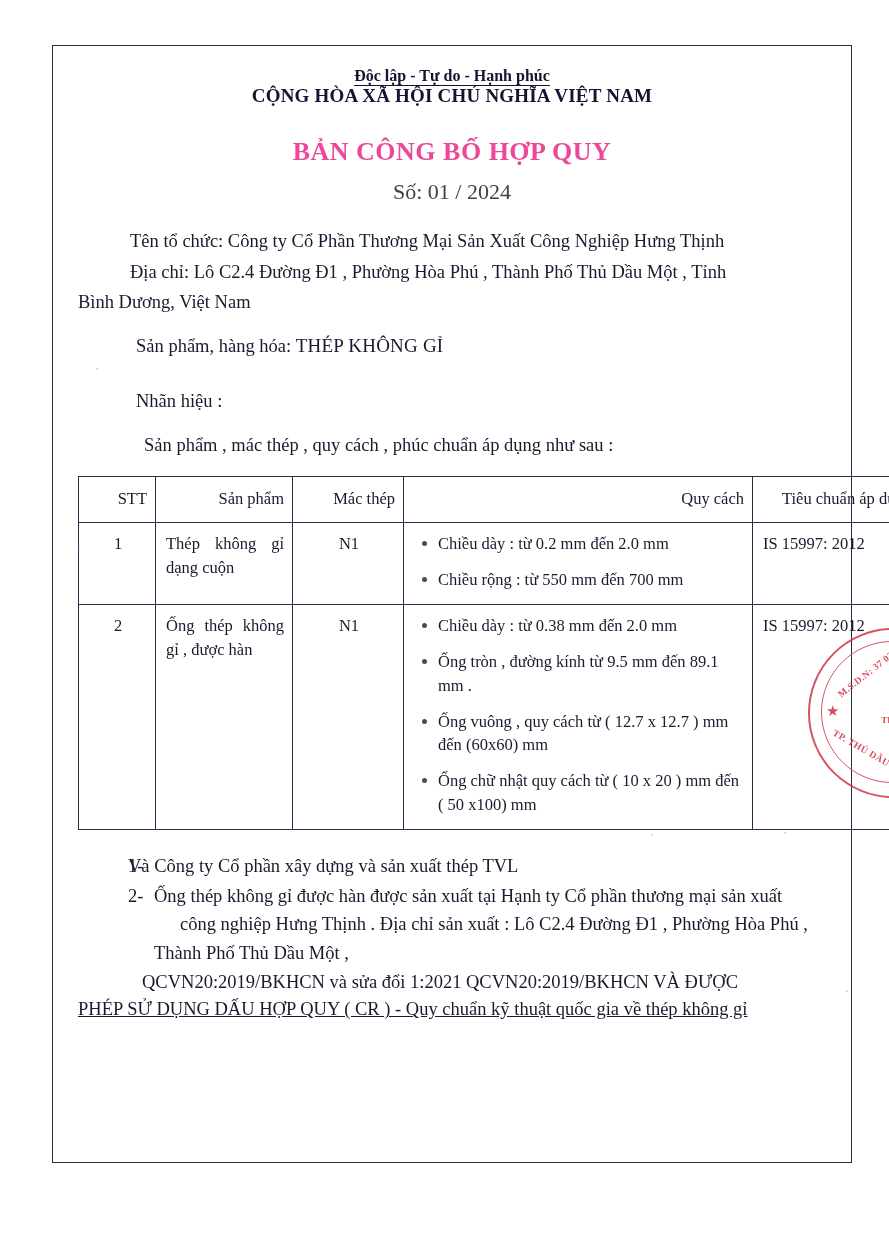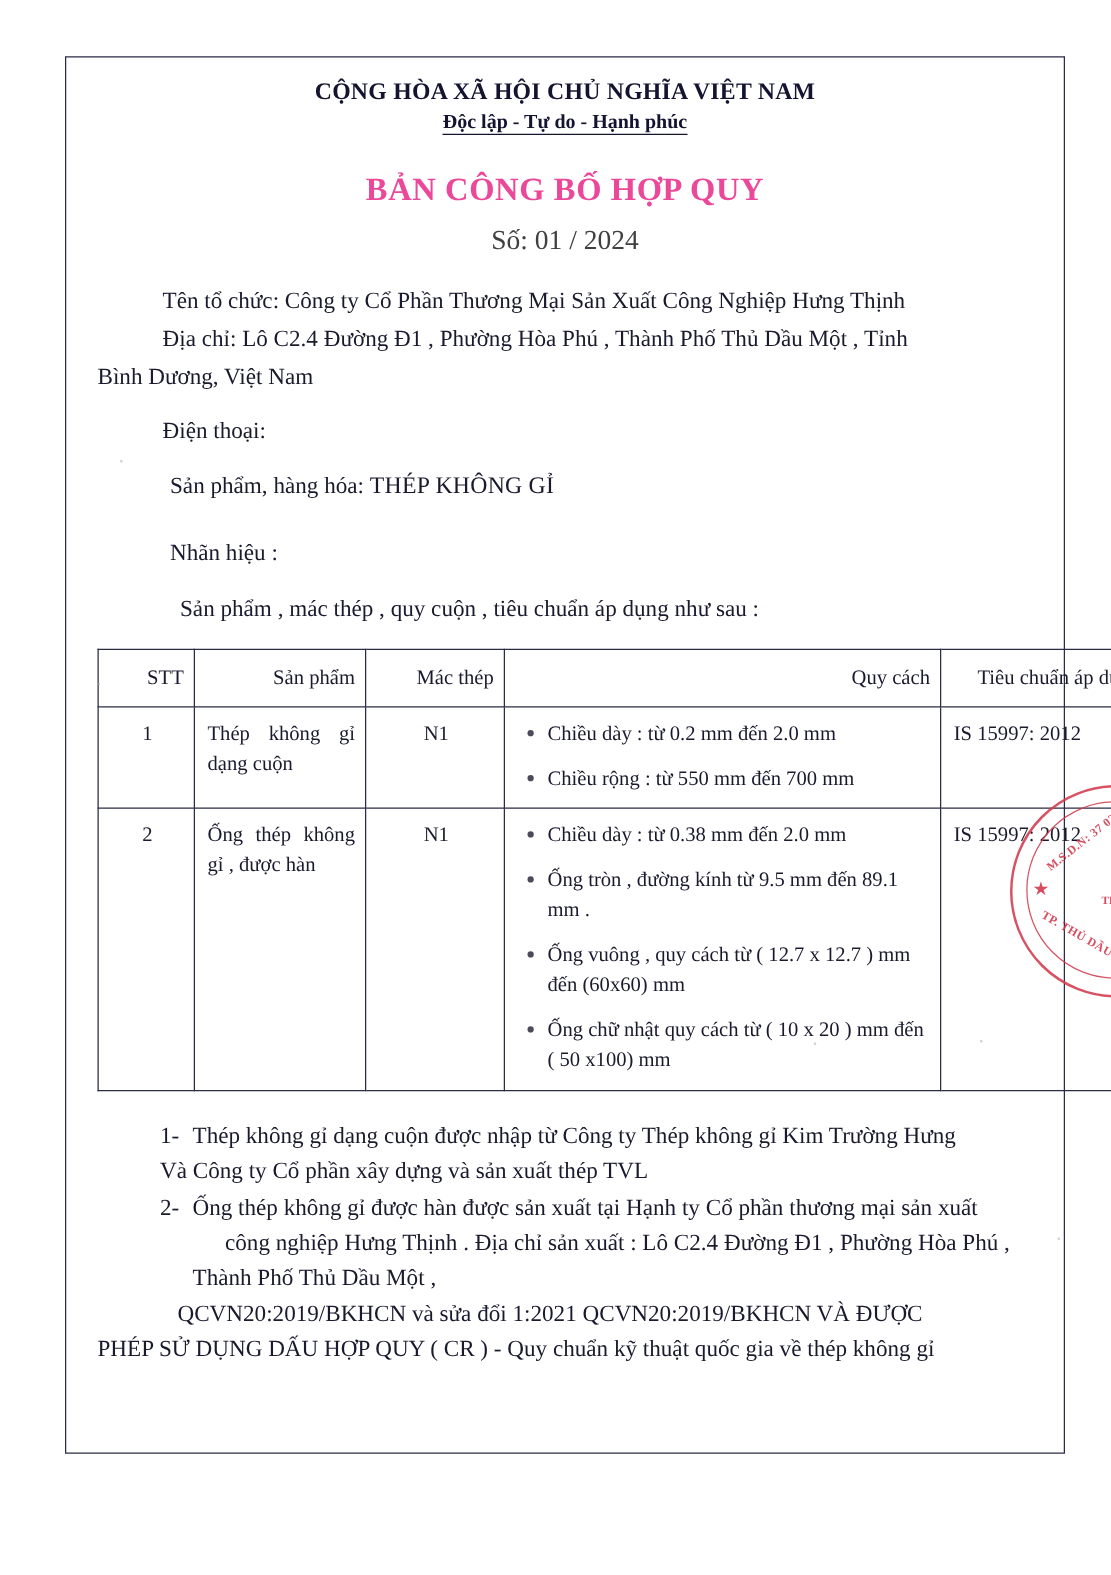--- a/index.html
+++ b/index.html
@@ -172,21 +172,21 @@
   .tail p { margin: 0 0 4px 0; }
   .justify-block {
     text-align: justify;
     text-justify: inter-word;
     padding-left: 50px;
     padding-right: 8px;
     font-size: 18.5px;
     line-height: 1.5;
   }
   .justify-block .l1 { display: block; text-indent: 14px; }
-  .justify-block .l2 { display: block; margin-left: -50px; }
+  .justify-block .l2 { display: block; margin-left: -50px; text-decoration: underline; }
 
   
   .stamp {
     position: absolute;
     left: 808px;
     top: 628px;
     width: 170px;
     height: 170px;
     pointer-events: none;
   }
@@ -241,37 +241,36 @@
 </style>
 </head>
 <body>
 
 <div class="page">
 
   <div class="scan-frame"></div>
 
   <div class="content">
 
+    <div class="center natl-sub"><span class="u">Độc lập - Tự do - Hạnh phúc</span></div>
     <div class="center natl-title">CỘNG HÒA XÃ HỘI CHỦ NGHĨA VIỆT NAM</div>
-    <div class="center natl-sub"><span class="u">Độc lập - Tự do - Hạnh phúc</span></div>
 
     <div class="center doc-title">BẢN CÔNG BỐ HỢP QUY</div>
     <div class="center doc-number">Số: 01 / 2024</div>
 
     <div class="body-block">
       <p class="indent-1">Tên tổ chức: Công ty Cổ Phần Thương Mại Sản Xuất Công Nghiệp Hưng Thịnh</p>
       <p class="indent-1">Địa chỉ: Lô C2.4 Đường Đ1 , Phường Hòa Phú , Thành Phố Thủ Dầu Một , Tỉnh</p>
       <p>Bình Dương, Việt Nam</p>
-      <p class="indent-1" style="margin-top:14px;">Điện thoại:</p>
       <p class="indent-2" style="margin-top:14px;">
         <span>Sản phẩm, hàng hóa:</span>
         <span class="strong-prod">THÉP KHÔNG GỈ</span>
       </p>
       <p class="indent-2" style="margin-top:26px;">Nhãn hiệu :</p>
-      <p class="indent-3" style="margin-top:16px;">Sản phẩm , mác thép , quy cuộn , tiêu chuẩn áp dụng như sau :</p>
+      <p class="indent-3" style="margin-top:16px;">Sản phẩm , mác thép , quy cách , phúc chuẩn áp dụng như sau :</p>
     </div>
 
     <table class="spec">
       <thead>
         <tr>
           <th class="c-stt">STT</th>
           <th class="c-prod">Sản phẩm</th>
           <th class="c-grade">Mác thép</th>
           <th class="c-spec">Quy cách</th>
           <th class="c-std">Tiêu chuẩn áp dụng</th>
@@ -304,21 +303,20 @@
           </td>
           <td class="c-std">IS 15997: 2012</td>
         </tr>
       </tbody>
     </table>
 
     <div class="notes">
       <div class="note-item">
         <span class="note-num">1-</span>
         <span class="note-text">
-          <span class="cont">Thép không gỉ dạng cuộn được nhập từ Công ty Thép không gỉ Kim Trường Hưng</span>
           <span class="cont" style="margin-left:-26px;display:block;">Và Công ty Cổ phần xây dựng và sản xuất thép TVL</span>
         </span>
       </div>
       <div class="note-item">
         <span class="note-num">2-</span>
         <span class="note-text">
           <span class="cont">Ống thép không gỉ được hàn được sản xuất tại Hạnh ty Cổ phần thương mại sản xuất</span>
           <span class="cont-in">công nghiệp Hưng Thịnh . Địa chỉ sản xuất : Lô C2.4 Đường Đ1 , Phường Hòa Phú ,</span>
           <span class="cont">Thành Phố Thủ Dầu Một ,</span>
         </span>

